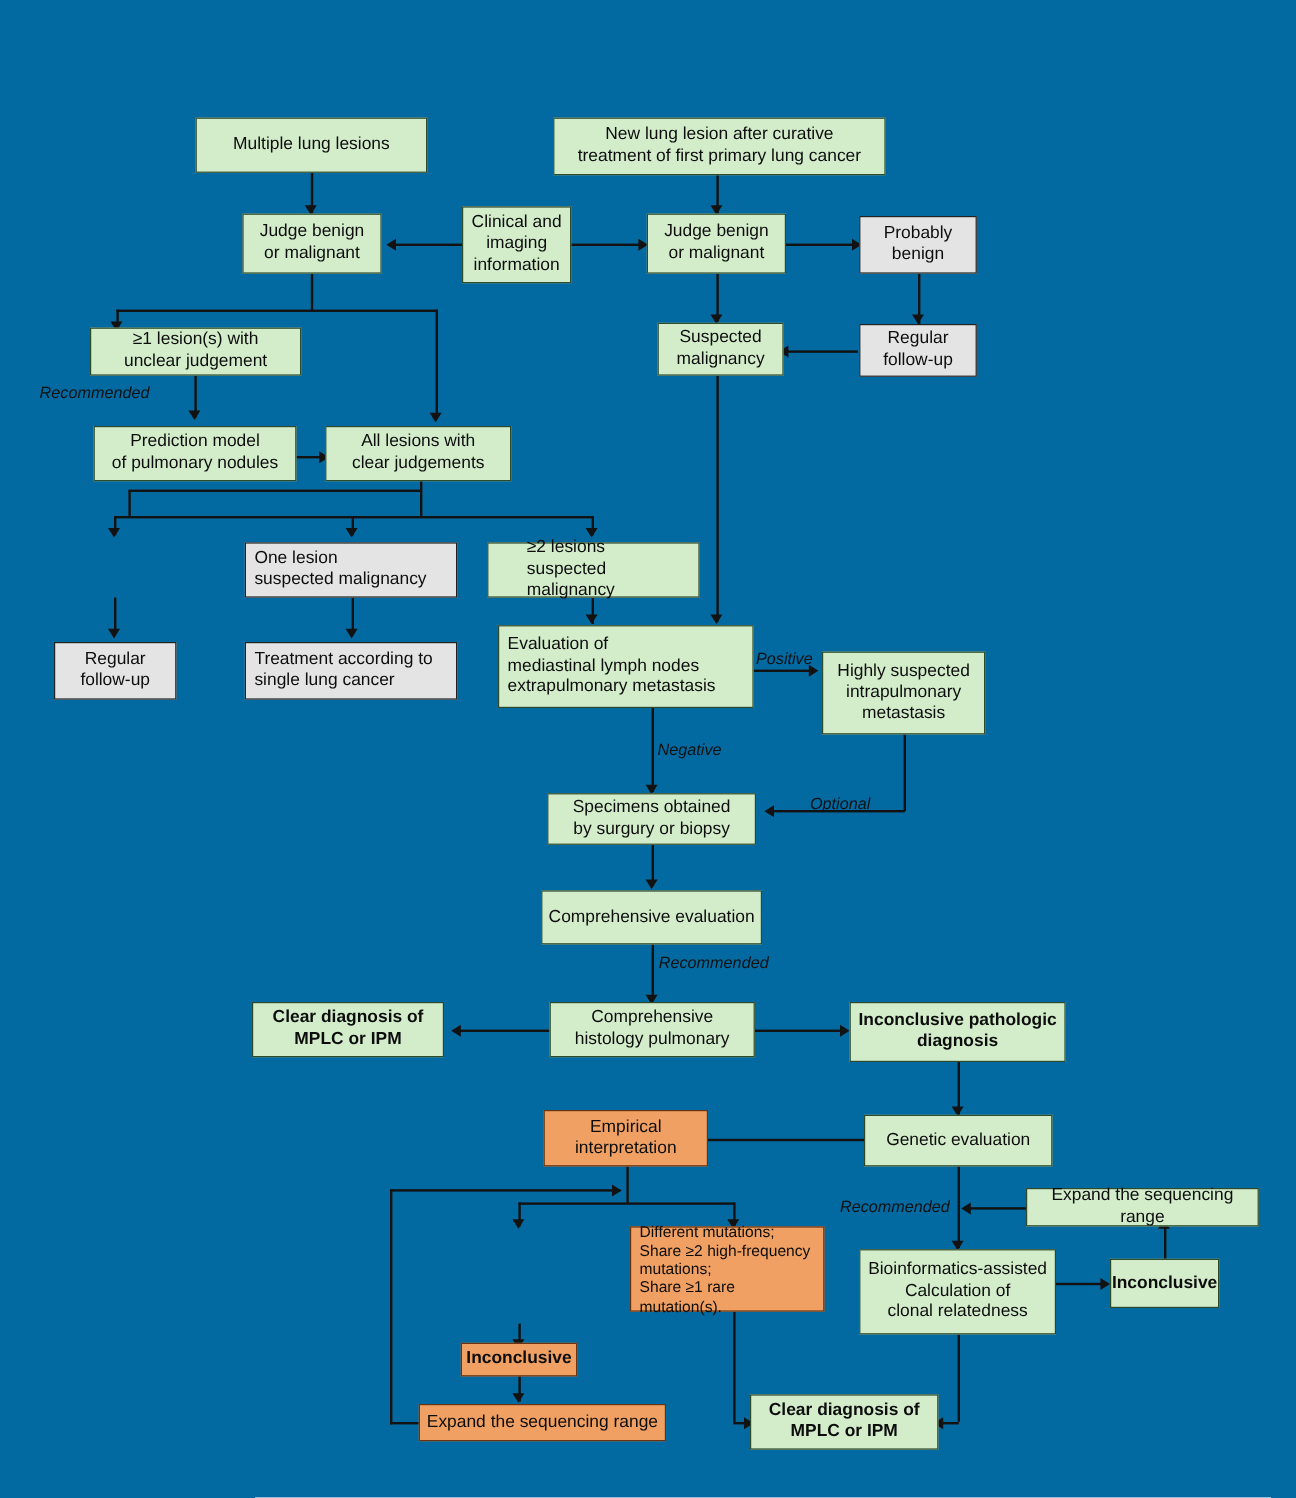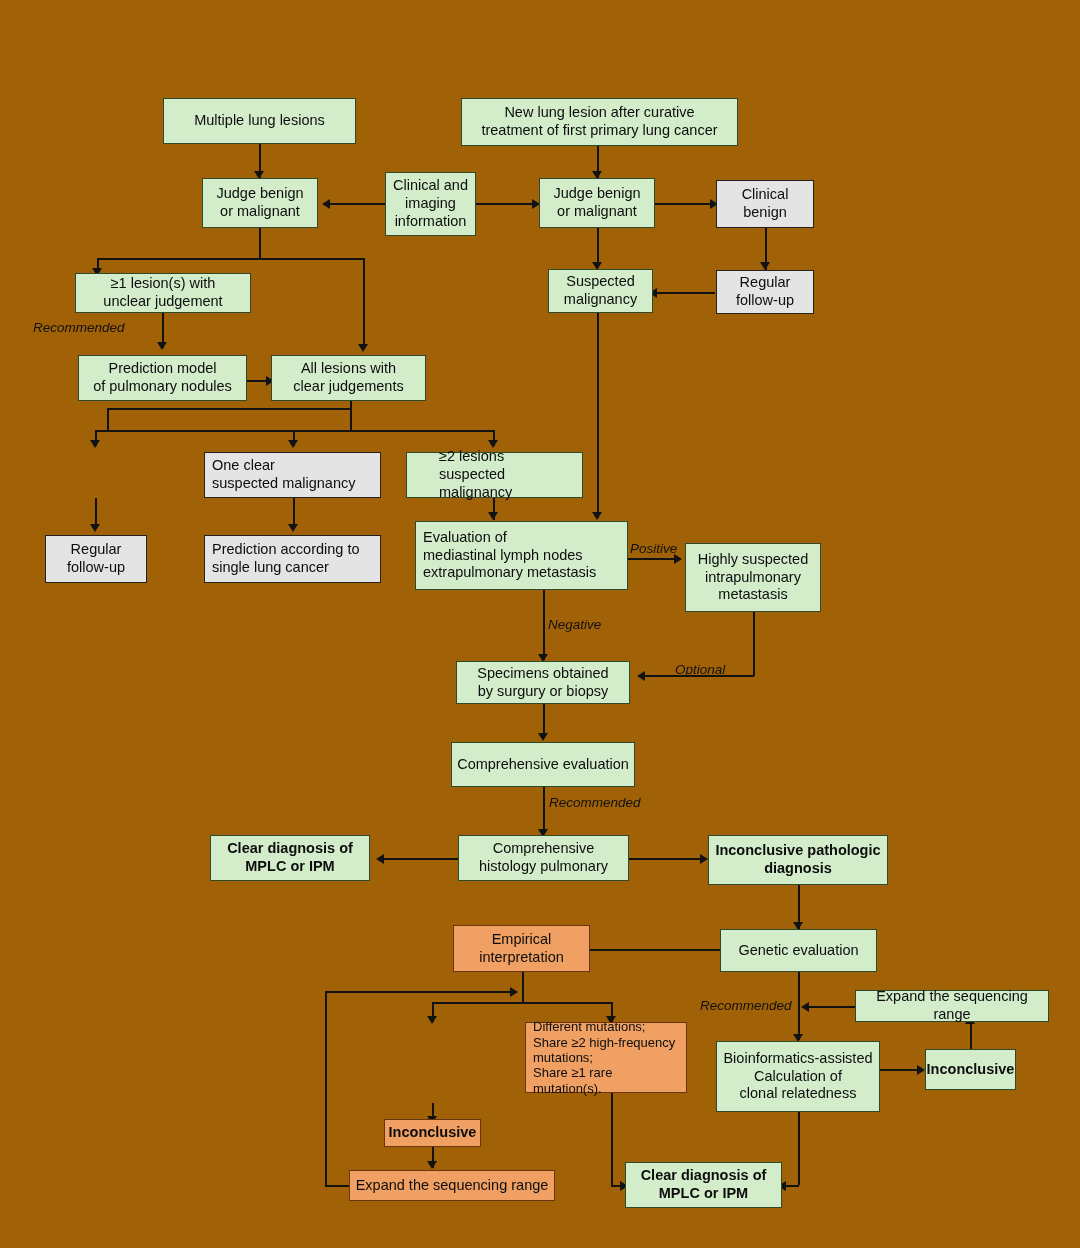--- a/index.html
+++ b/index.html
@@ -1,17 +1,17 @@
 <!DOCTYPE html>
 <html><head>
 <meta charset="utf-8">
 <style>
   html,body{margin:0;padding:0;background:#ffffff;}
   body{font-family:"Liberation Sans", sans-serif;}
-  #canvas{position:relative;width:1080px;height:1248px;background:#a16207;overflow:hidden;}
+  #canvas{position:relative;width:1080px;height:1248px;background:#0369a1;overflow:hidden;}
 
   .node{
     position:absolute;
     box-sizing:border-box;
     border:1.6px solid #1b1b1b;
     display:flex;
     align-items:center;
     justify-content:center;
     text-align:center;
     font-size:14.5px;
@@ -180,49 +180,49 @@
   <div class="node green" style="left:202px;top:178px;width:116px;height:50px;"><span>Judge benign
 or malignant</span></div>
 
   <div class="node green" style="left:385px;top:172px;width:91px;height:64px;"><span>Clinical and
 imaging
 information</span></div>
 
   <div class="node green" style="left:539px;top:178px;width:116px;height:50px;"><span>Judge benign
 or malignant</span></div>
 
-  <div class="node gray" style="left:716px;top:180px;width:98px;height:48px;"><span>Clinical
+  <div class="node gray" style="left:716px;top:180px;width:98px;height:48px;"><span>Probably
 benign</span></div>
 
   <div class="node gray" style="left:716px;top:270px;width:98px;height:44px;"><span>Regular
 follow-up</span></div>
 
   <div class="node green" style="left:548px;top:269px;width:105px;height:44px;"><span>Suspected
 malignancy</span></div>
 
   <div class="node green" style="left:75px;top:273px;width:176px;height:40px;"><span>≥1 lesion(s) with
 unclear judgement</span></div>
 
   <div class="node green" style="left:78px;top:355px;width:169px;height:46px;"><span>Prediction model
 of pulmonary nodules</span></div>
 
   <div class="node green" style="left:271px;top:355px;width:155px;height:46px;"><span>All lesions with
 clear judgements</span></div>
 
 
-  <div class="node gray tleft" style="left:204px;top:452px;width:177px;height:46px;"><span>One clear
+  <div class="node gray tleft" style="left:204px;top:452px;width:177px;height:46px;"><span>One lesion
 suspected malignancy</span></div>
 
   <div class="node green tleft" style="left:406px;top:452px;width:177px;height:46px;padding-left:32px;"><span>≥2 lesions
 suspected malignancy</span></div>
 
   <div class="node gray" style="left:45px;top:535px;width:102px;height:48px;"><span>Regular
 follow-up</span></div>
 
-  <div class="node gray tleft" style="left:204px;top:535px;width:177px;height:48px;"><span>Prediction according to
+  <div class="node gray tleft" style="left:204px;top:535px;width:177px;height:48px;"><span>Treatment according to
 single lung cancer</span></div>
 
   <div class="node green tleft" style="left:415px;top:521px;width:213px;height:69px;"><span>Evaluation of
 mediastinal lymph nodes
 extrapulmonary metastasis</span></div>
 
   <div class="node green" style="left:685px;top:543px;width:136px;height:69px;"><span>Highly suspected
 intrapulmonary
 metastasis</span></div>
 

